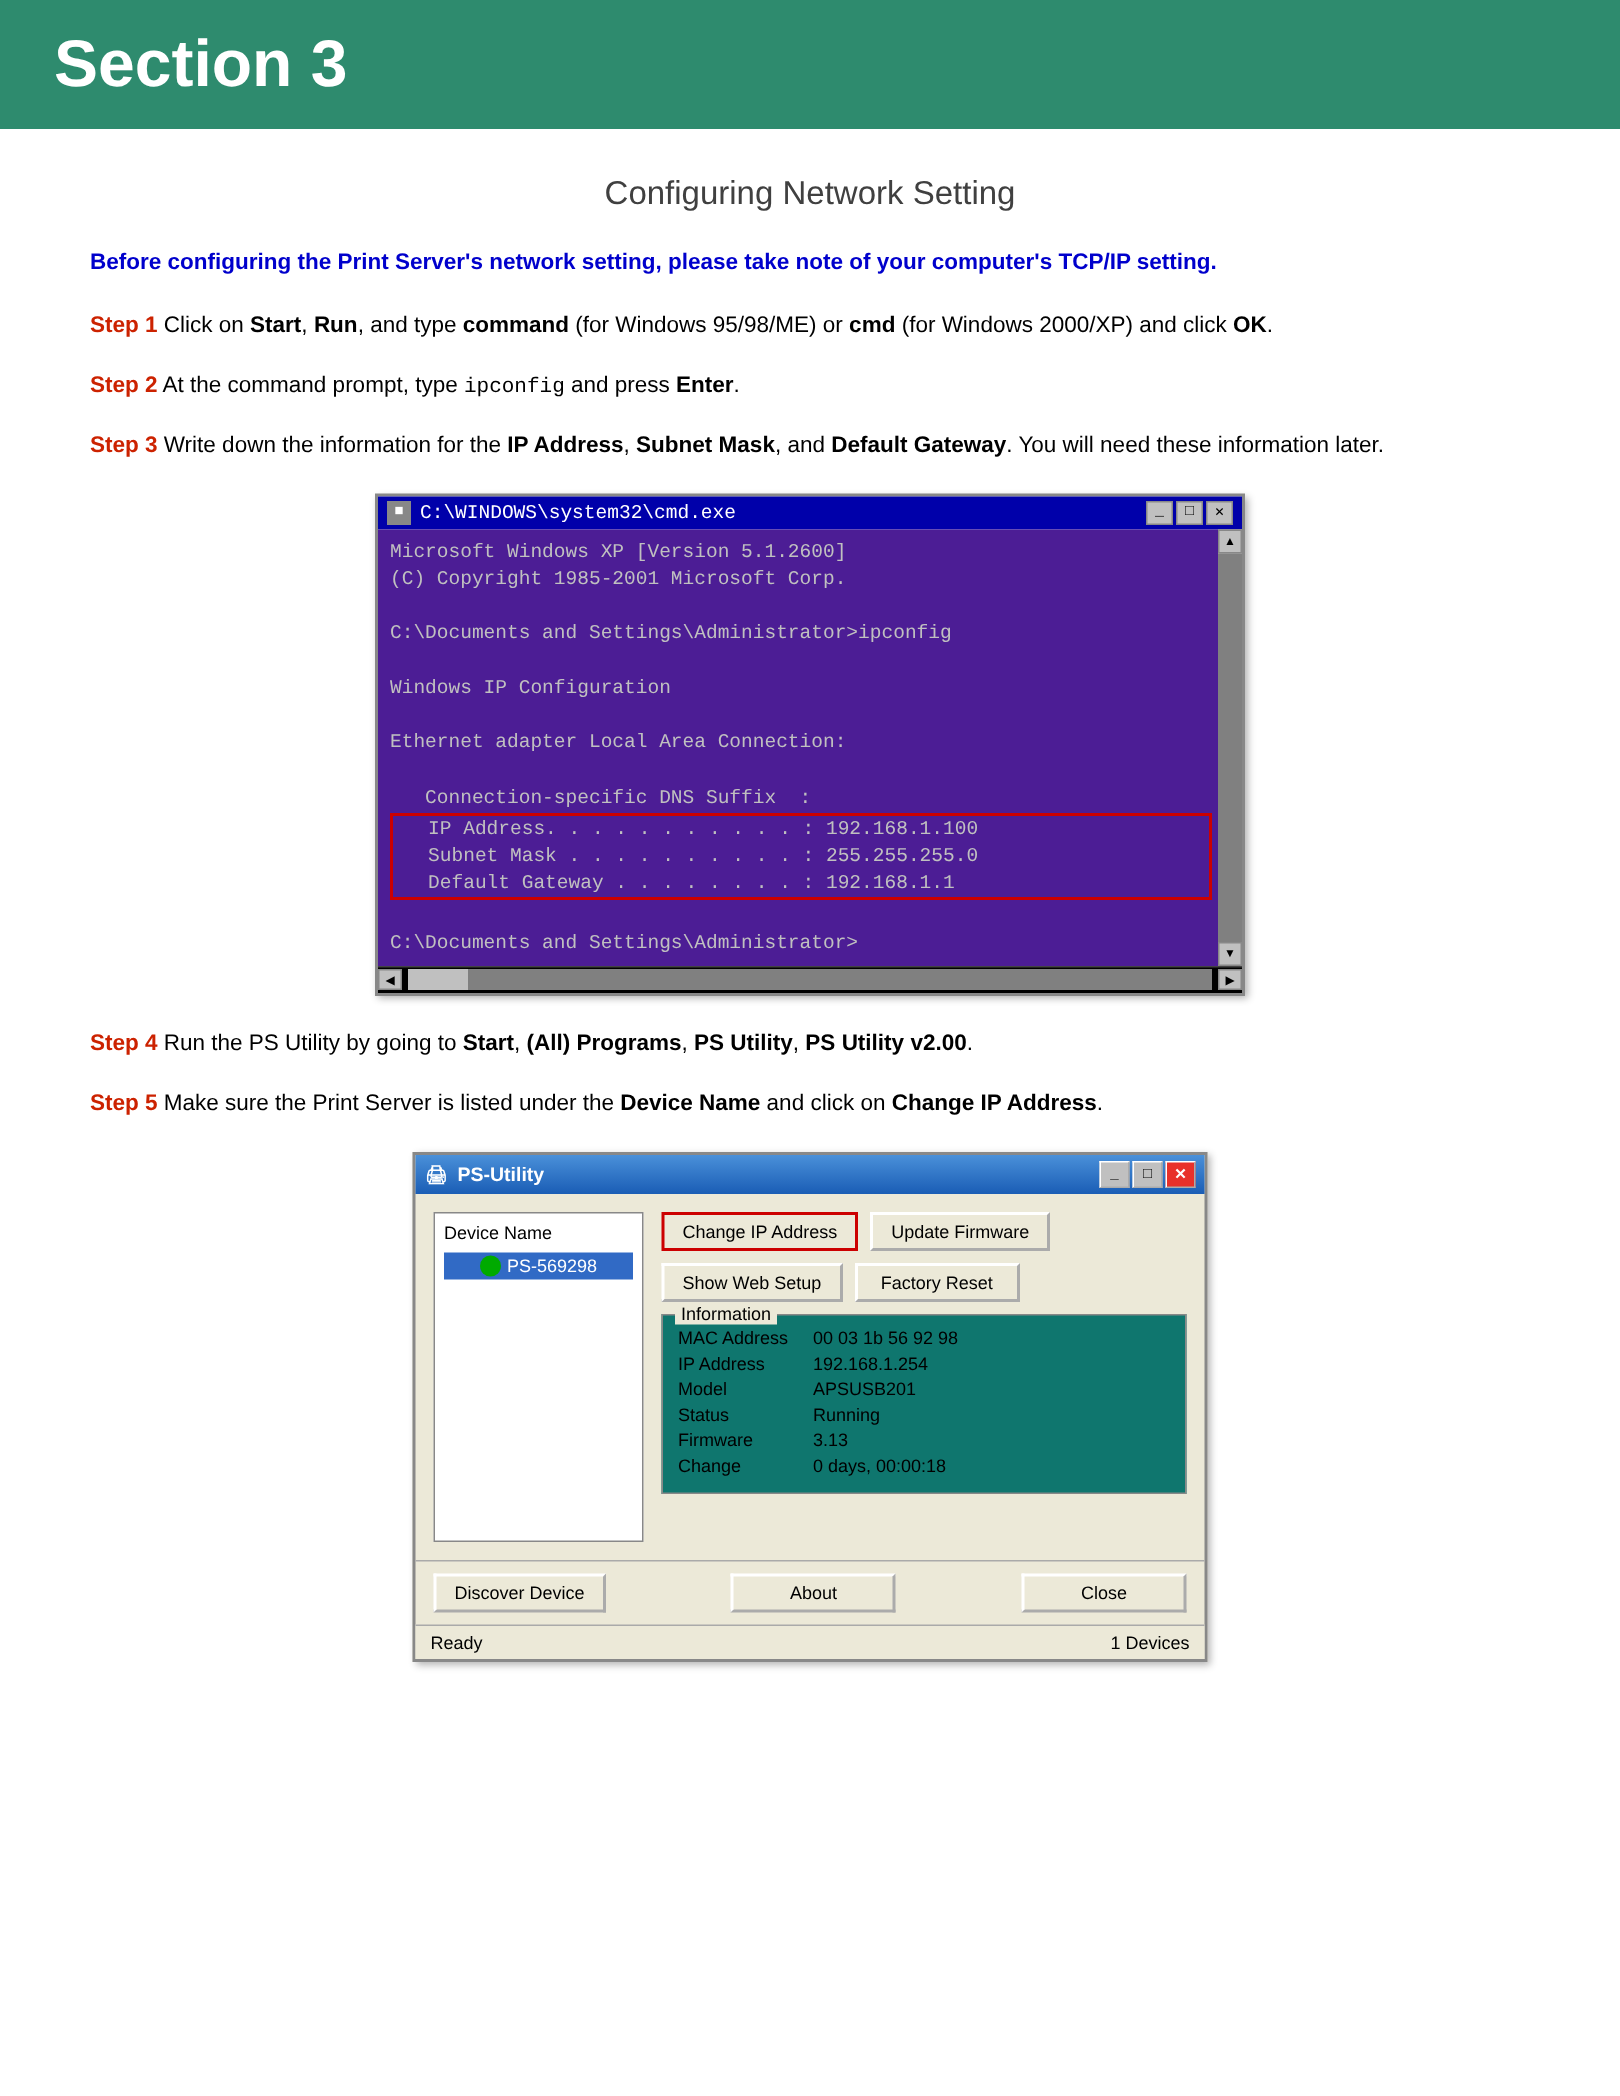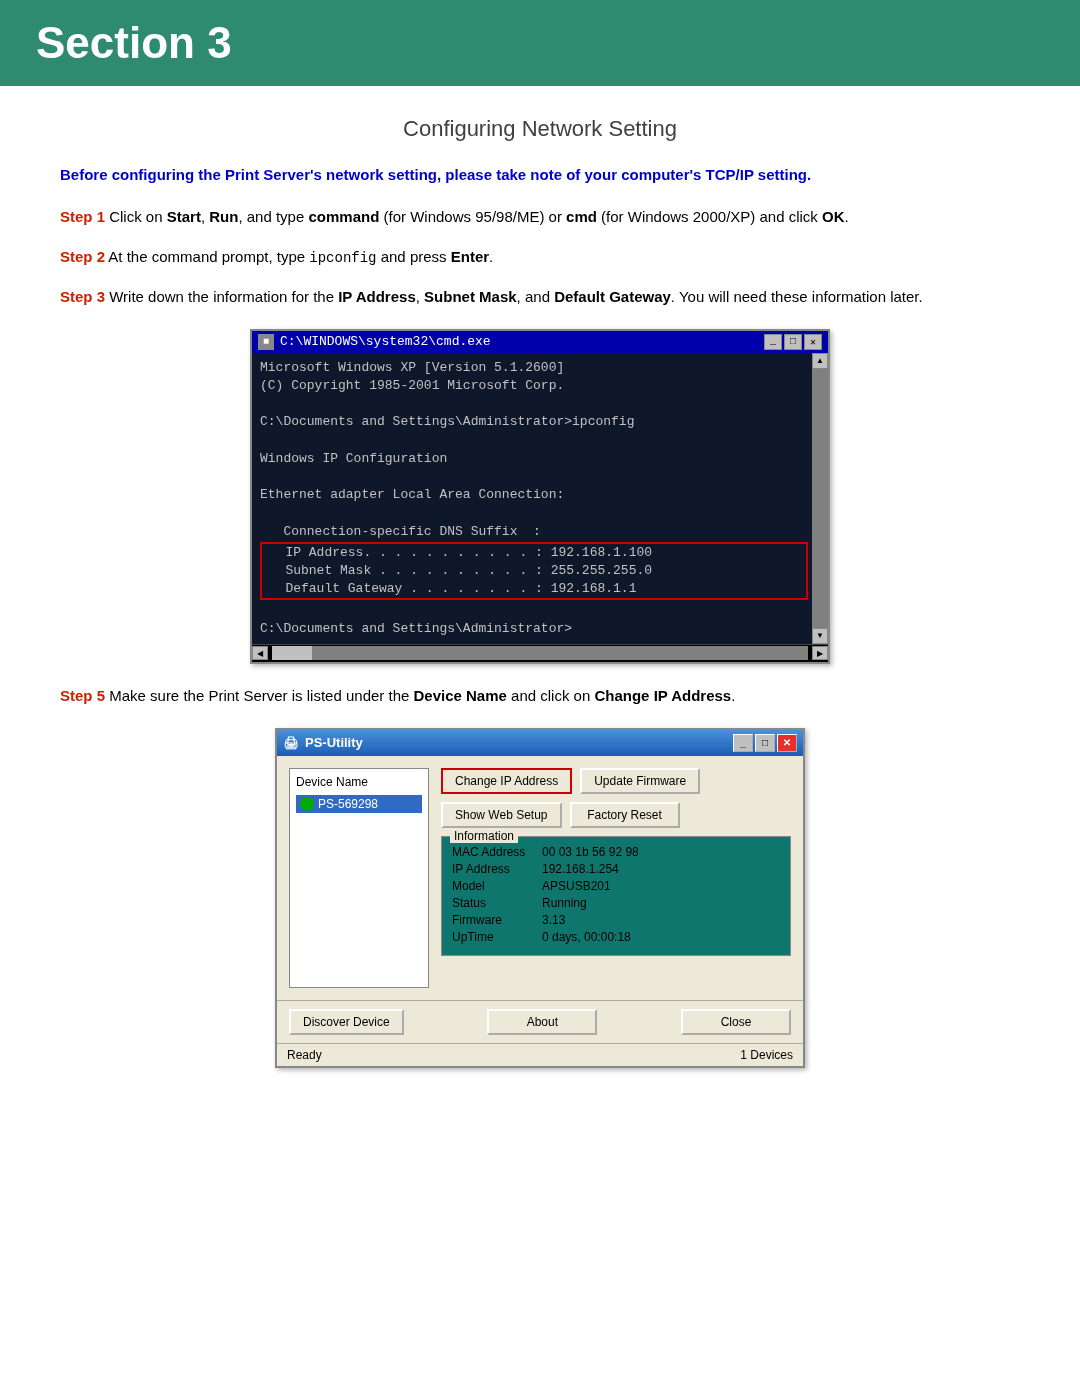--- a/index.html
+++ b/index.html
@@ -108,21 +108,21 @@
       border: 1px solid #888;
       font-size: 10px;
       display: flex;
       align-items: center;
       justify-content: center;
       color: #000;
       font-weight: bold;
     }
 
     .cmd-body {
-      background: #0f172a;
+      background: #4c1d95;
       color: #c0c0c0;
       font-family: 'Courier New', Courier, monospace;
       font-size: 13px;
       padding: 6px 8px;
       min-height: 260px;
       position: relative;
     }
 
     .cmd-line {
       line-height: 1.4;
@@ -257,20 +257,21 @@
     }
 
     .ps-device-item {
       display: flex;
       align-items: center;
       gap: 4px;
       background: #316ac5;
       color: #fff;
       padding: 2px 4px;
       font-size: 12px;
+      justify-content: center;
     }
 
     .ps-device-icon {
       width: 14px;
       height: 14px;
       background: #00aa00;
       border-radius: 50%;
       display: inline-block;
     }
 
@@ -419,20 +420,24 @@
     </div>
     <div class="cmd-bottom-scrollbar">
       <div style="width:16px; height:14px; background:#c0c0c0; border:1px solid #888; display:flex; align-items:center; justify-content:center; font-size:8px; color:#000;">◀</div>
       <div class="cmd-bottom-scrollbar-track">
         <div class="cmd-bottom-scrollbar-thumb"></div>
       </div>
       <div style="width:16px; height:14px; background:#c0c0c0; border:1px solid #888; display:flex; align-items:center; justify-content:center; font-size:8px; color:#000;">▶</div>
     </div>
   </div>
 
+  <p class="step">
+    <span class="step-label">Step 4</span>
+    <span> Run the PS Utility by going to <strong>Start</strong>, <strong>(All) Programs</strong>, <strong>PS Utility</strong>, <strong>PS Utility v2.00</strong>.</span>
+  </p>
 
   <p class="step">
     <span class="step-label">Step 5</span>
     <span> Make sure the Print Server is listed under the <strong>Device Name</strong> and click on <strong>Change IP Address</strong>.</span>
   </p>
 
   <div class="ps-utility-container">
 
     <div class="ps-titlebar">
       <div class="ps-titlebar-left">
@@ -484,21 +489,21 @@
           </div>
           <div class="ps-info-row">
             <span class="ps-info-label">Status</span>
             <span class="ps-info-value">Running</span>
           </div>
           <div class="ps-info-row">
             <span class="ps-info-label">Firmware</span>
             <span class="ps-info-value">3.13</span>
           </div>
           <div class="ps-info-row">
-            <span class="ps-info-label">UpTime</span>
+            <span class="ps-info-label">Change</span>
             <span class="ps-info-value">0 days, 00:00:18</span>
           </div>
         </div>
       </div>
     </div>
 
     <div class="ps-bottom-row">
       <button class="ps-btn">Discover Device</button>
       <button class="ps-btn">About</button>
       <button class="ps-btn">Close</button>

